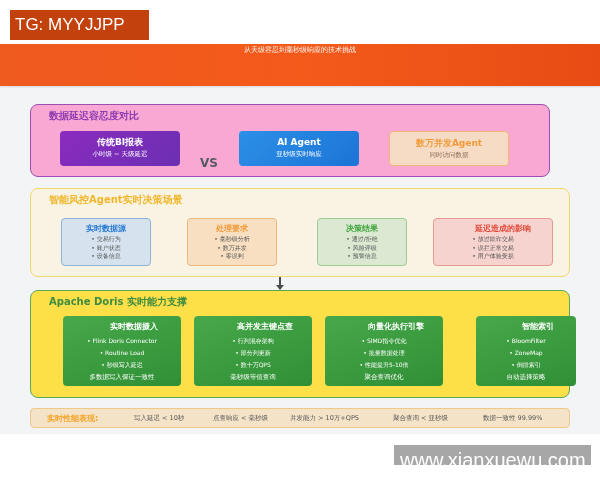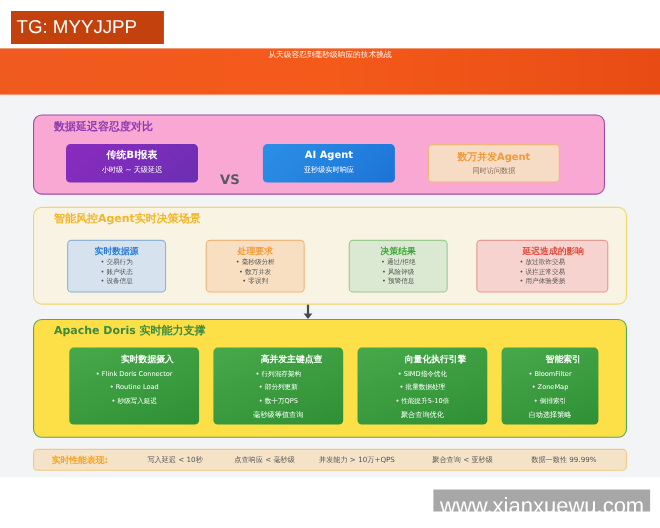--- a/index.html
+++ b/index.html
@@ -74,21 +74,21 @@
     .cap-box {
       position: absolute; top: 25px; width: 118px; height: 70px; border-radius: 4px;
       background: linear-gradient(160deg, #47a94a, #2f8f35); color: #fff; text-align: center; padding-top: 5px;
     }
     .cap-title { font-size: 8px; font-weight: bold; line-height: 12px; margin-bottom: 2px; margin-left: 24px; }
     .cap-items { font-size: 6px; line-height: 12px; }
     .cap-foot { font-size: 6.5px; line-height: 12px; }
     .cap-1 { left: 32px; }
     .cap-2 { left: 163px; }
     .cap-3 { left: 294px; }
-    .cap-4 { left: 425px; width: 88px; }
+    .cap-4 { left: 445px; width: 100px; }
 
     
     .metrics {
       position: absolute; left: 30px; top: 364px; width: 540px; height: 20px;
       background: #f5e3c8; border: 1px solid #efc98a; border-radius: 4px;
     }
     .metric-label { position: absolute; left: 16px; top: 4px; font-size: 8px; font-weight: bold; color: #f5a423; line-height: 11px; }
     .metric { position: absolute; top: 5px; font-size: 6.5px; color: #555; line-height: 9px; white-space: nowrap; }
     .m1 { left: 103px; } .m2 { left: 182px; } .m3 { left: 259px; } .m4 { left: 362px; } .m5 { left: 452px; }
 
@@ -165,20 +165,21 @@
 
   <div class="section s3">
     <div class="section-title">Apache Doris 实时能力支撑</div>
     <div class="cap-box cap-1">
       <div class="cap-title">实时数据摄入</div>
       <div class="cap-items">
         <div>• Flink Doris Connector</div>
         <div>• Routine Load</div>
         <div>• 秒级写入延迟</div>
       </div>
+      <div class="cap-foot">多数据写入保证一致性</div>
     </div>
     <div class="cap-box cap-2">
       <div class="cap-title">高并发主键点查</div>
       <div class="cap-items">
         <div>• 行列混存架构</div>
         <div>• 部分列更新</div>
         <div>• 数十万QPS</div>
       </div>
       <div class="cap-foot">毫秒级等值查询</div>
     </div>

